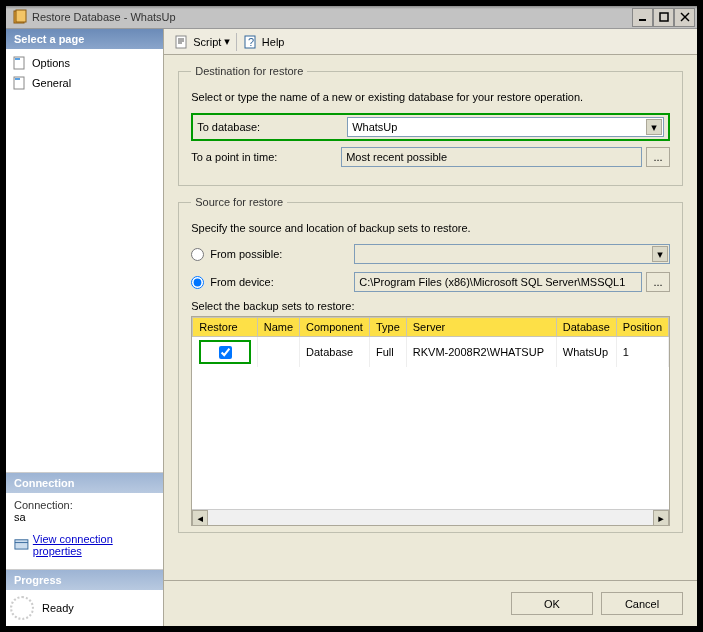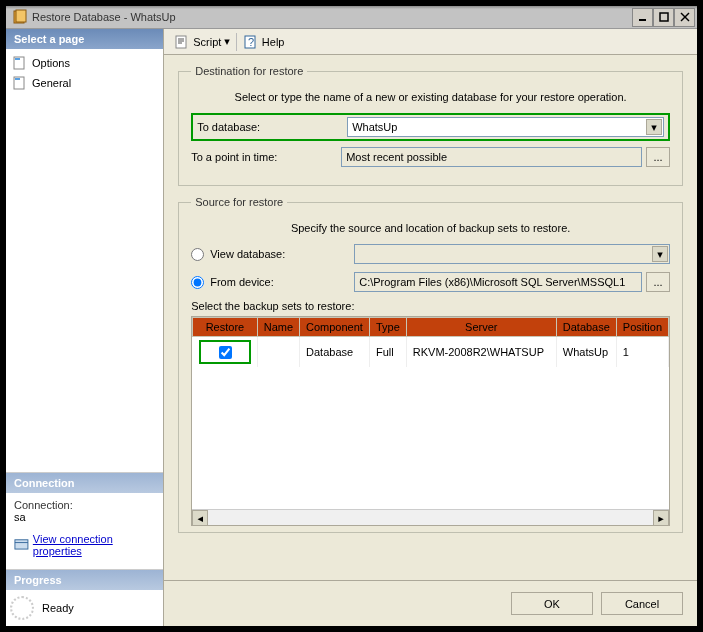--- a/index.html
+++ b/index.html
@@ -26,35 +26,35 @@
 .link { color: #0000cc; text-decoration: underline; cursor: pointer; }
 .progress-row { display: flex; align-items: center; gap: 8px; padding: 6px 4px; }
 .spinner { width: 24px; height: 24px; border: 2px dotted #ccc; border-radius: 50%; }
 .main { flex: 1; background: #ece9d8; display: flex; flex-direction: column; }
 .toolbar { height: 26px; border-bottom: 1px solid #aca899; display: flex; align-items: center; padding: 0 6px; gap: 0; background: #efece0; }
 .tool-btn { display: flex; align-items: center; gap: 3px; padding: 2px 4px; cursor: default; }
 .tool-sep { width: 1px; height: 18px; background: #bbb; margin: 0 2px; }
 .content { flex: 1; padding: 10px 14px 6px; overflow: hidden; }
 fieldset { border: 1px solid #bfbfb0; margin: 0 0 10px 0; padding: 10px 12px 12px; }
 legend { padding: 0 4px; color: #333; }
-.form-note { margin: 4px 0 10px; text-align: center; }
+.form-note { margin: 4px 0 10px; }
 .form-row { display: flex; align-items: center; margin-bottom: 6px; }
 .form-label { width: 150px; }
 .form-control { flex: 1; display: flex; align-items: center; gap: 4px; }
 .combo, .textfield { flex: 1; height: 20px; border: 1px solid #7f9db9; background: #fff; padding: 2px 4px; display: flex; align-items: center; justify-content: space-between; position: relative; }
 .textfield.readonly { background: #ece9d8; }
 .combo-arrow { width: 16px; height: 16px; background: #dcdac9; border: 1px solid #aca899; display: flex; align-items: center; justify-content: center; margin: -2px -3px -2px 0; }
 .highlight { border: 2px solid #009900 !important; }
 .ellipsis-btn { width: 24px; height: 20px; border: 1px solid #aca899; background: #ece9d8; display: flex; align-items: center; justify-content: center; cursor: default; }
 .radio-row { display: flex; align-items: center; margin-bottom: 8px; }
 .radio-row input[type=radio] { margin: 0 6px 0 0; }
 .radio-label { width: 144px; }
 .grid-wrap { border: 1px solid #aca899; background: #fff; height: 210px; overflow: hidden; position: relative; }
 table.grid { border-collapse: collapse; width: 100%; }
-table.grid th { background: #c2410c; border: 1px solid #c8c5b4; font-weight: normal; padding: 3px 6px; text-align: center; }
+table.grid th { background: #fde047; border: 1px solid #c8c5b4; font-weight: normal; padding: 3px 6px; text-align: left; }
 table.grid td { border-right: 1px solid #eee; padding: 3px 6px; }
 .restore-chk-cell { text-align: center; }
 .restore-chk-hl { display: inline-block; border: 2px solid #009900; padding: 1px 14px 0; }
 .hscroll { position: absolute; bottom: 0; left: 0; right: 0; height: 16px; background: #ece9d8; border-top: 1px solid #ccc; display: flex; }
 .hscroll-btn { width: 16px; height: 16px; background: #dcdac9; border: 1px solid #aca899; display:flex; align-items:center; justify-content:center; }
 .hscroll-track { flex: 1; background: #f0f0f0; }
 .footer { height: 46px; border-top: 1px solid #aca899; display: flex; align-items: center; justify-content: flex-end; padding: 8px 14px; gap: 8px; background: #ece9d8; }
 .btn { min-width: 82px; height: 23px; border: 1px solid #aca899; background: #ece9d8; cursor: default; }
 .small-icon { width: 16px; height: 16px; }
 </style>
@@ -180,21 +180,21 @@
             </div>
           </div>
         </fieldset>
 
         <fieldset style="padding-bottom:6px;">
           <legend>Source for restore</legend>
           <div class="form-note">Specify the source and location of backup sets to restore.</div>
 
           <div class="radio-row">
             <input type="radio" name="src" style="">
-            <div class="radio-label">View database:</div>
+            <div class="radio-label">From possible:</div>
             <div class="form-control">
               <div class="combo" style="background:#ece9d8;">
                 <span></span>
                 <span class="combo-arrow">▾</span>
               </div>
             </div>
           </div>
 
           <div class="radio-row">
             <input type="radio" name="src" checked="" style="">

